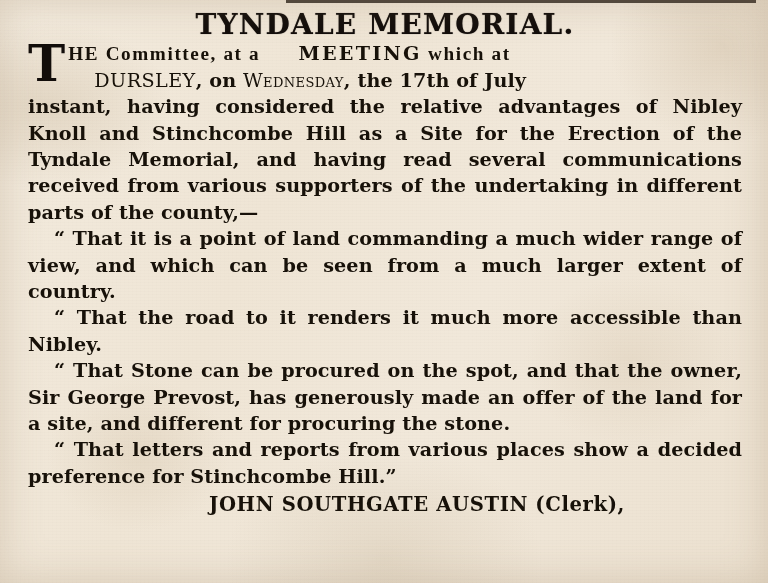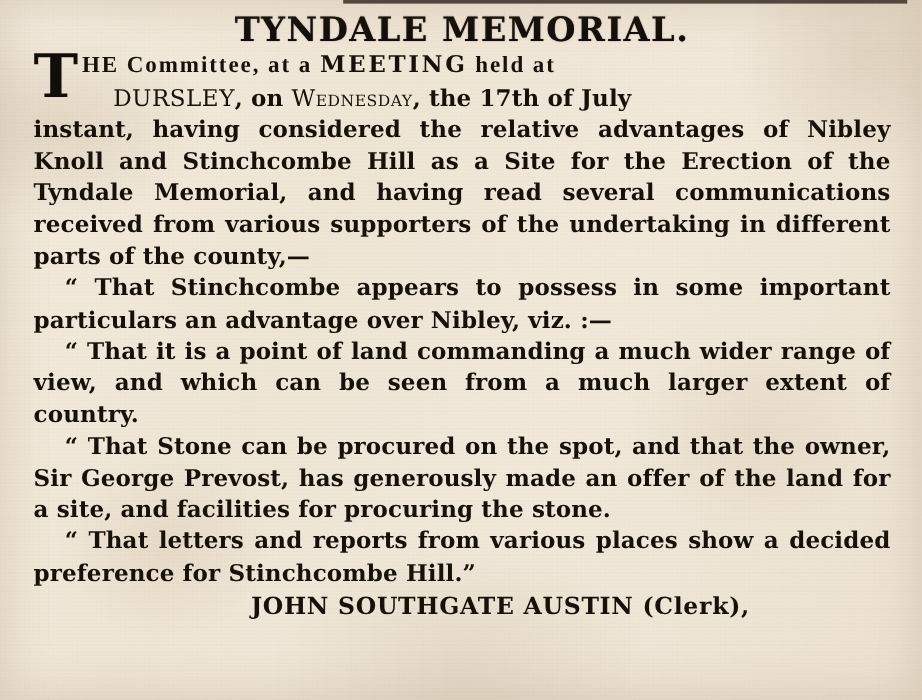--- a/index.html
+++ b/index.html
@@ -90,20 +90,21 @@
     margin-top: 1px;
     color: #120d0a;
   }
   .sc {
     font-variant: small-caps;
     font-weight: normal;
     letter-spacing: .4px;
   }
   .wide {
     letter-spacing: 2.2px;
+    margin-left: 32px;
   }
   .wide2 {
     letter-spacing: 1.6px;
     font-family: Liberation Serif, serif;
   }
   .resolved {
     font-style: italic;
     font-weight: bold;
   }
   .line-indent {
@@ -146,33 +147,33 @@
 
 <div class="clipping">
 
   <div class="top-rule"></div>
 
   <h1 class="headline">TYNDALE MEMORIAL.</h1>
 
   <div class="body-text">
 
     <p class="para">
-      <span class="dropcap">T</span><span class="wide2">HE  Committee,  at  a  </span><span class="wide">MEETING</span><span class="wide2">  held  at</span>
+      <span class="dropcap">T</span><span class="wide2">HE  Committee,  at  a  </span><span class="wide">MEETING</span><span class="wide2">  which  at</span>
       <span class="line-indent"><span class="sc">DURSLEY</span><span>, on </span><span class="sc">Wednesday</span><span>, the  17th  of  July</span></span>
       <span>instant,  having  considered  the  relative  advantages  of</span>
       <span>Nibley  Knoll  and  Stinchcombe  Hill  as  a  Site  for  the</span>
       <span>Erection  of  the  Tyndale  Memorial,  and  having  read</span>
       <span>several communications received from various supporters</span>
       <span>of  the  undertaking  in  different  parts  of  the  county,—</span>
     </p>
 
 
-    <p class="q-para">“ That Stinchcombe appears to possess  in  some  important particulars an advantage over Nibley, viz. :—</p>
     <p class="q-para">“ That it is  a  point  of  land  commanding  a  much  wider range of view, and which can be seen from a much larger extent  of  country.</p>
-    <p class="q-para">“ That Stone can be procured on the spot, and that the owner,  Sir George Prevost,  has  generously made an offer of  the  land  for  a  site,  and  facilities  for  procuring  the stone.</p>
+    <p class="q-para">“ That the road to  it  renders it  much more accessible than Nibley.</p>
+    <p class="q-para">“ That Stone can be procured on the spot, and that the owner,  Sir George Prevost,  has  generously made an offer of  the  land  for  a  site,  and  different  for  procuring  the stone.</p>
     <p class="q-para">“ That letters  and  reports  from  various  places  show a decided preference for Stinchcombe Hill.”</p>
 
     <div class="sig-block">
       <span class="sig-line">JOHN SOUTHGATE AUSTIN (Clerk),</span>
 
     </div>
 
   </div>
 </div>
 

